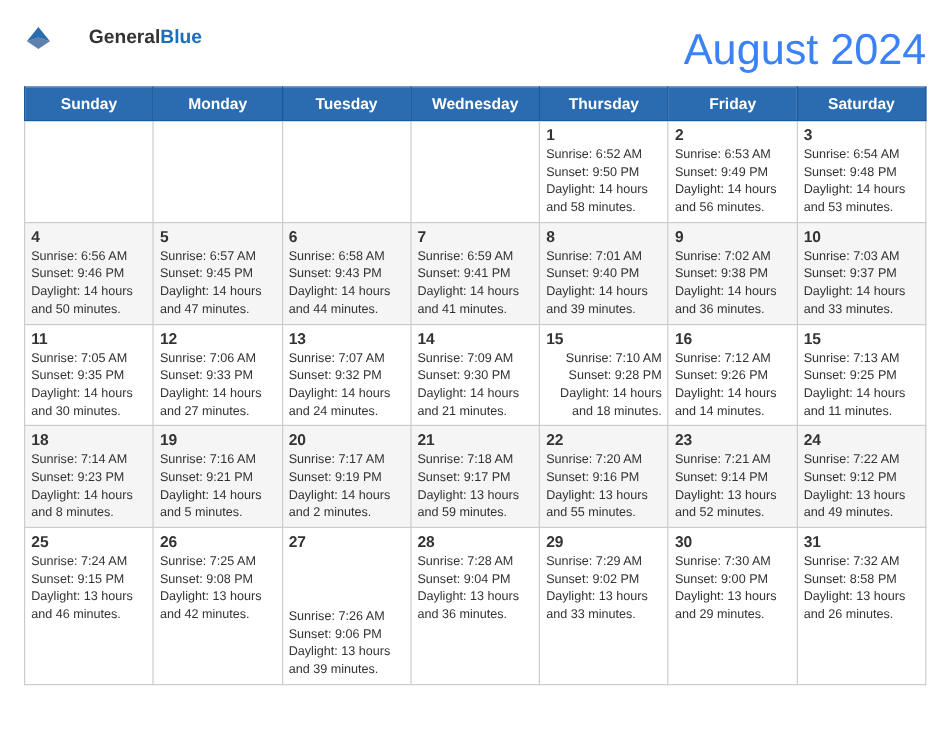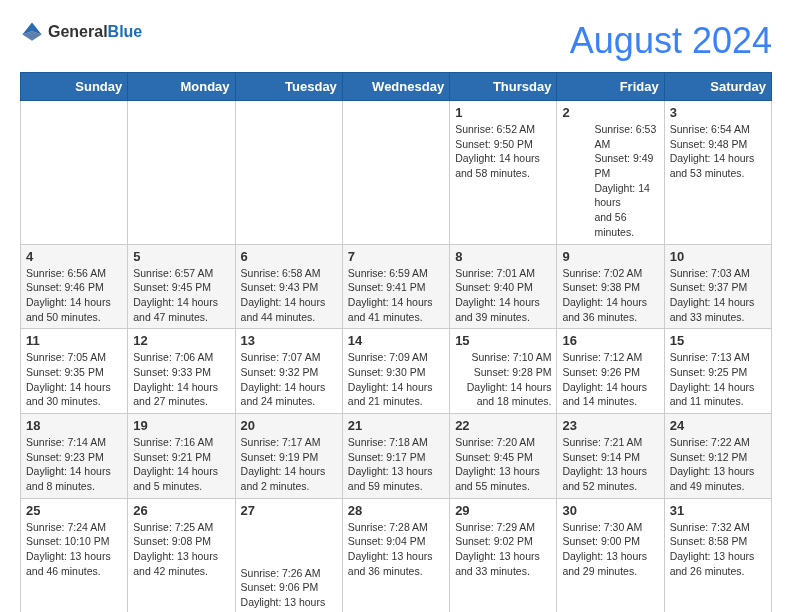--- a/index.html
+++ b/index.html
@@ -38,21 +38,21 @@
       color: #555;
     }
     .calendar {
       width: 100%;
       border-collapse: collapse;
       border: 1px solid #ccc;
     }
     .calendar th {
       background-color: #2b6cb0;
       color: #fff;
-      text-align: right;
+      text-align: center;
       padding: 6px 5px;
       font-size: 13px;
       font-weight: bold;
       border: 1px solid #1a5a9a;
     }
     .calendar td {
       border: 1px solid #ccc;
       vertical-align: top;
       padding: 4px 5px;
       width: 107px;
@@ -82,21 +82,21 @@
 <body>
 
 <div class="header-area">
   <div class="logo">
     <div style="display:flex;align-items:center;">
       <svg class="logo-icon" viewBox="0 0 30 30" xmlns="http://www.w3.org/2000/svg">
         <polygon points="15,3 27,18 15,14 3,18" fill="#2b6cb0"></polygon>
         <polygon points="15,14 27,18 15,26 3,18" fill="#1a4a8a" opacity="0.7"></polygon>
       </svg>
       <div style="margin-left:4px;">
-        <div style="display:flex;">
+        <div style="display:flex;margin-left:26px;">
           <span style="font-size:16px;font-weight:bold;color:#333;">General</span>
           <span style="font-size:16px;font-weight:bold;color:#1a6ebd;">Blue</span>
         </div>
       </div>
     </div>
   </div>
   <div class="title-area">
     <div class="month-year">August 2024</div>
   </div>
 </div>
@@ -121,21 +121,21 @@
         <td class="empty-cell"></td>
         <td>
           <div class="day-number">1</div>
           <div class="day-info" style="white-space: pre-line;">Sunrise: 6:52 AM
 Sunset: 9:50 PM
 Daylight: 14 hours
 and 58 minutes.</div>
         </td>
         <td>
           <div class="day-number">2</div>
-          <div class="day-info" style="white-space: pre-line; margin-left: 32px;">Sunrise: 6:53 AM
+          <div class="day-info" style="white-space: pre-line;">Sunrise: 6:53 AM
 Sunset: 9:49 PM
 Daylight: 14 hours
 and 56 minutes.</div>
         </td>
         <td>
           <div class="day-number">3</div>
           <div class="day-info" style="white-space: pre-line;">Sunrise: 6:54 AM
 Sunset: 9:48 PM
 Daylight: 14 hours
 and 53 minutes.</div>
@@ -268,21 +268,21 @@
         <td>
           <div class="day-number">21</div>
           <div class="day-info" style="white-space: pre-line;">Sunrise: 7:18 AM
 Sunset: 9:17 PM
 Daylight: 13 hours
 and 59 minutes.</div>
         </td>
         <td>
           <div class="day-number">22</div>
           <div class="day-info" style="white-space: pre-line;">Sunrise: 7:20 AM
-Sunset: 9:45 PM
+Sunset: 9:16 PM
 Daylight: 13 hours
 and 55 minutes.</div>
         </td>
         <td>
           <div class="day-number">23</div>
           <div class="day-info" style="white-space: pre-line;">Sunrise: 7:21 AM
 Sunset: 9:14 PM
 Daylight: 13 hours
 and 52 minutes.</div>
         </td>
@@ -291,21 +291,21 @@
           <div class="day-info" style="white-space: pre-line;">Sunrise: 7:22 AM
 Sunset: 9:12 PM
 Daylight: 13 hours
 and 49 minutes.</div>
         </td>
       </tr>
       <tr>
         <td>
           <div class="day-number">25</div>
           <div class="day-info" style="white-space: pre-line;">Sunrise: 7:24 AM
-Sunset: 10:10 PM
+Sunset: 9:15 PM
 Daylight: 13 hours
 and 46 minutes.</div>
         </td>
         <td>
           <div class="day-number">26</div>
           <div class="day-info" style="white-space: pre-line;">Sunrise: 7:25 AM
 Sunset: 9:08 PM
 Daylight: 13 hours
 and 42 minutes.</div>
         </td>

